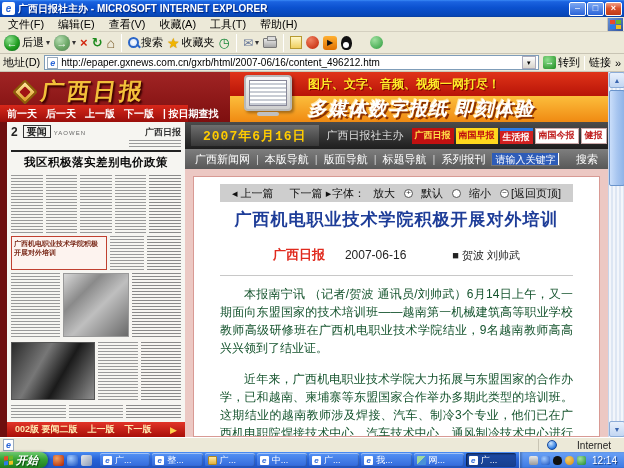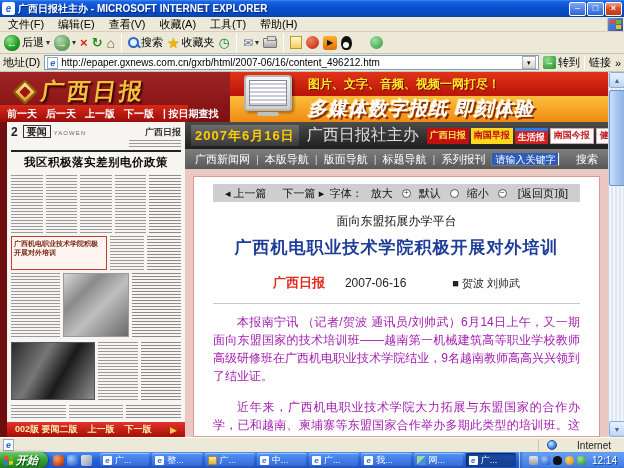--- a/index.html
+++ b/index.html
@@ -107,51 +107,51 @@
   .th-photo1 { width:66px; height:64px; flex:none; background:linear-gradient(135deg,#d8d8d8 0%,#8a8a8a 30%,#bfbfbf 55%,#6a6a6a 100%); border:1px solid #999; }
   .th-photo2 { width:84px; height:58px; flex:none; background:linear-gradient(120deg,#2a2a2a 0%,#777 35%,#1a1a1a 60%,#909090 100%); border:1px solid #555; }
   .th-selected { width:96px; flex:none; border:1px solid #c04030; background:#fdf3ef; padding:2px; font-size:7px; font-weight:bold; color:#7a2a1a; line-height:9px; }
   .sb-bottom { height:15px; flex:none; background:linear-gradient(180deg,#e23428,#a80e08); color:#ffe9b0; font-size:9px; font-weight:bold;
     display:flex; align-items:center; gap:10px; padding:0 8px; white-space:nowrap; }
   .sb-bottom .sbx { margin-left:auto; color:#ffd24a; }
 
   
   .content { flex:1; display:flex; flex-direction:column; min-width:0; }
   .datebar { height:27px; flex:none; background:linear-gradient(180deg,#4c4c4c,#1e1e1e); display:flex; align-items:center; padding:0 6px; gap:8px; }
-  .date-panel { height:21px; background:linear-gradient(180deg,#6e6e6e,#383838); display:flex; align-items:center; padding:0 4px;
-    font-size:13px; font-weight:bold; color:#ffcc00; letter-spacing:1px; white-space:nowrap; }
-  .sponsor { margin-left:auto; color:#ddd; font-size:16px; white-space:nowrap; }
+  .date-panel { height:21px; background:linear-gradient(180deg,#6e6e6e,#383838); display:flex; align-items:center; padding:0 12px;
+    font-size:13px; font-weight:bold; color:#ffcc00; letter-spacing:1px; white-space:nowrap;font-family:Liberation Mono, monospace; }
+  .sponsor { margin-left:auto; color:#ddd; font-size:11px; white-space:nowrap; }
   .paper-logos { display:flex; gap:2px; }
   .plogo { height:16px; display:flex; align-items:center; padding:0 3px; font-size:9px; font-weight:bold; white-space:nowrap; }
   .pl1 { background:#c01010; color:#ffe34a; } .pl2 { background:#ffd91e; color:#c01010; }
   .pl3 { background:#d02020; color:#fff; border-top:3px solid #2a7ae8; } .pl4 { background:#fff; color:#c02020; border:1px solid #caa; }
   .pl5 { background:#fff; color:#c02020; border:1px solid #caa; }
   .sitenav { height:20px; flex:none; background:linear-gradient(180deg,#7e7e7e,#585858); display:flex; align-items:center; padding:0 10px; gap:6px;
     font-size:11px; color:#fff; white-space:nowrap; }
   .sn-sep { color:#ccc; }
   .searchbox { margin-left:auto; width:94px; height:14px; background:#fff; border:1px solid #777; display:flex; align-items:center; overflow:hidden; }
   .searchbox .sel { background:#2e5cb8; color:#fff; font-size:10px; padding:0 3px; line-height:13px; white-space:nowrap; }
   .search-btn { margin-left:10px; color:#fff; font-size:11px; }
 
   .page-bg { flex:1; background:#ecc8c3; padding:7px 8px 0; min-height:0; }
-  .article-box { background:#fff; border:1px solid #d89a94; height:100%; padding:7px 19px 0; overflow:hidden; display:flex; flex-direction:column; }
+  .article-box { background:#fff; border:1px solid #d89a94; height:100%; padding:7px 26px 0; overflow:hidden; display:flex; flex-direction:column; }
   .a-toolbar { height:18px; flex:none; background:#cecece; display:flex; align-items:center; padding:0 12px; font-size:11px; color:#111; }
   .a-nav { display:flex; gap:16px; }
   .a-center { display:flex; align-items:center; gap:8px; margin:0 auto; }
   .rad { width:9px; height:9px; border:1px solid #555; border-radius:50%; background:#fff; display:inline-flex; align-items:center; justify-content:center;
     font-size:8px; line-height:1; color:#333; margin-left:1px; }
   .a-backtop { margin-left:auto; }
   .a-kicker { text-align:center; font-size:12px; color:#111; margin-top:11px; }
   .a-title { text-align:center; font-size:17px; font-weight:bold; color:#1e3d98; margin-top:6px; letter-spacing:1px; white-space:nowrap; }
   .a-byline { display:flex; justify-content:center; align-items:baseline; gap:20px; margin-top:15px; }
   .a-src { color:#e02a1e; font-weight:bold; font-size:13px; }
   .a-date { font-size:12px; color:#222; }
   .a-authors { font-size:11px; color:#222; margin-left:26px; }
   .a-rule { border-top:1px solid #c8c8c8; margin:11px 0 9px; }
-  .a-body p { font-size:12px; line-height:18px; text-indent:2em; text-align:justify; color:#a21caf; margin-bottom:13px; }
+  .a-body p { font-size:12px; line-height:18px; text-indent:2em; text-align:justify; color:#14532d; margin-bottom:13px; }
 
   
   .vscroll { position:absolute; right:0; top:72px; width:16px; height:365px; background:repeating-linear-gradient(90deg,#f3f6fb 0 2px,#dde6f3 2px 4px); border-left:1px solid #c8d4e8; }
   .sc-btn { position:absolute; left:0; width:16px; height:16px; background:linear-gradient(180deg,#e8f0fc,#c2d6f2); border:1px solid #8cacd8; border-radius:2px;
     color:#3a66b0; font-size:7px; display:flex; align-items:center; justify-content:center; }
   .sc-up { top:0; } .sc-down { bottom:0; }
   .sc-thumb { position:absolute; left:0; top:18px; width:16px; height:96px; background:linear-gradient(90deg,#cadefa,#a8c6f0 50%,#8fb4e8); border:1px solid #6a94cc; border-radius:2px; }
 
   
   .statusbar { position:absolute; left:0; top:437px; width:624px; height:15px; background:#ece9d8; border-top:1px solid #fff;
@@ -393,21 +393,20 @@
               <span>放大</span>
               <span class="rad">+</span>
               <span>默认</span>
               <span class="rad"></span>
               <span>缩小</span>
               <span class="rad">−</span>
             </span>
             <span class="a-backtop">[返回页顶]</span>
           </div>
 
-          <div class="a-kicker">面向东盟拓展办学平台</div>
           <div class="a-title">广西机电职业技术学院积极开展对外培训</div>
 
           <div class="a-byline">
             <span class="a-src">广西日报</span>
             <span class="a-date">2007-06-16</span>
             <span class="a-authors">■ 贺波 刘帅武</span>
           </div>
 
           <div class="a-rule"></div>
 

